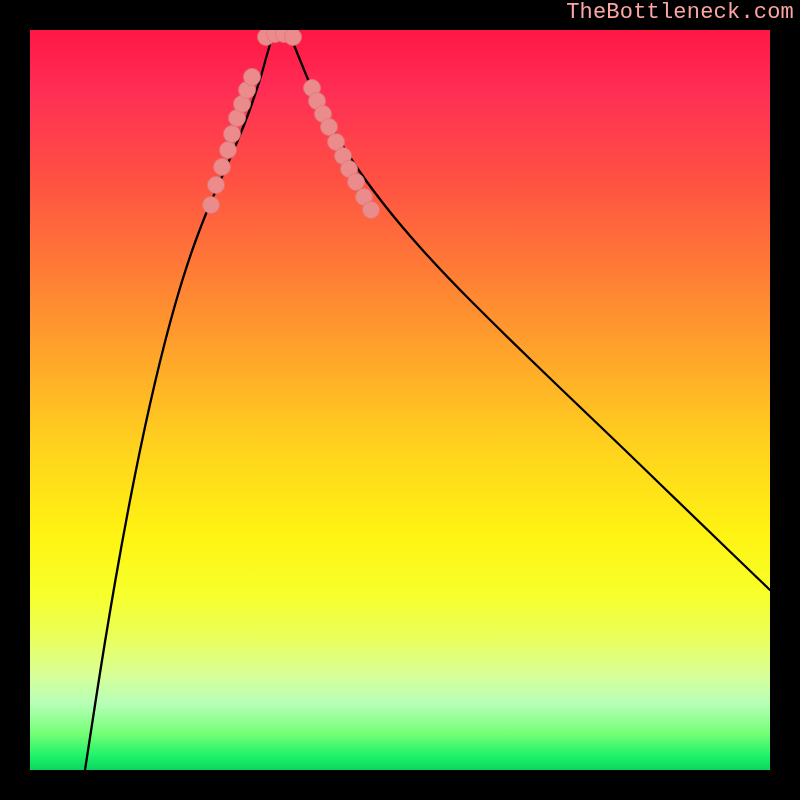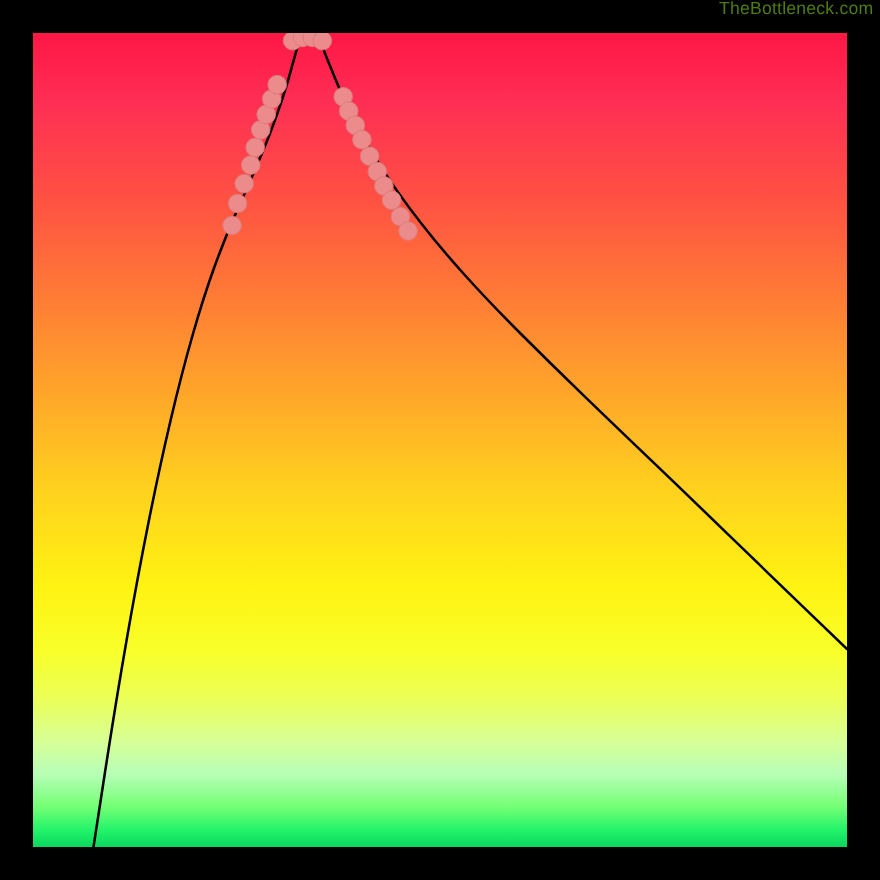--- a/index.html
+++ b/index.html
@@ -40,23 +40,23 @@
     );
   }
   svg.curve-layer {
     position: absolute;
     inset: 0;
   }
   .watermark {
     position: absolute;
     top: 0;
     right: 6px;
-    font-family: Liberation Sans, sans-serif;
-    font-size: 16px;
-    color: #4d7c0f;
+    font-family: Liberation Mono, monospace;
+    font-size: 22px;
+    color: #fca5a5;
     z-index: 5;
     letter-spacing: 0.2px;
   }
 </style>
 </head>
 <body>
 
 <div class="frame">
 
   <div class="watermark">TheBottleneck.com</div>

